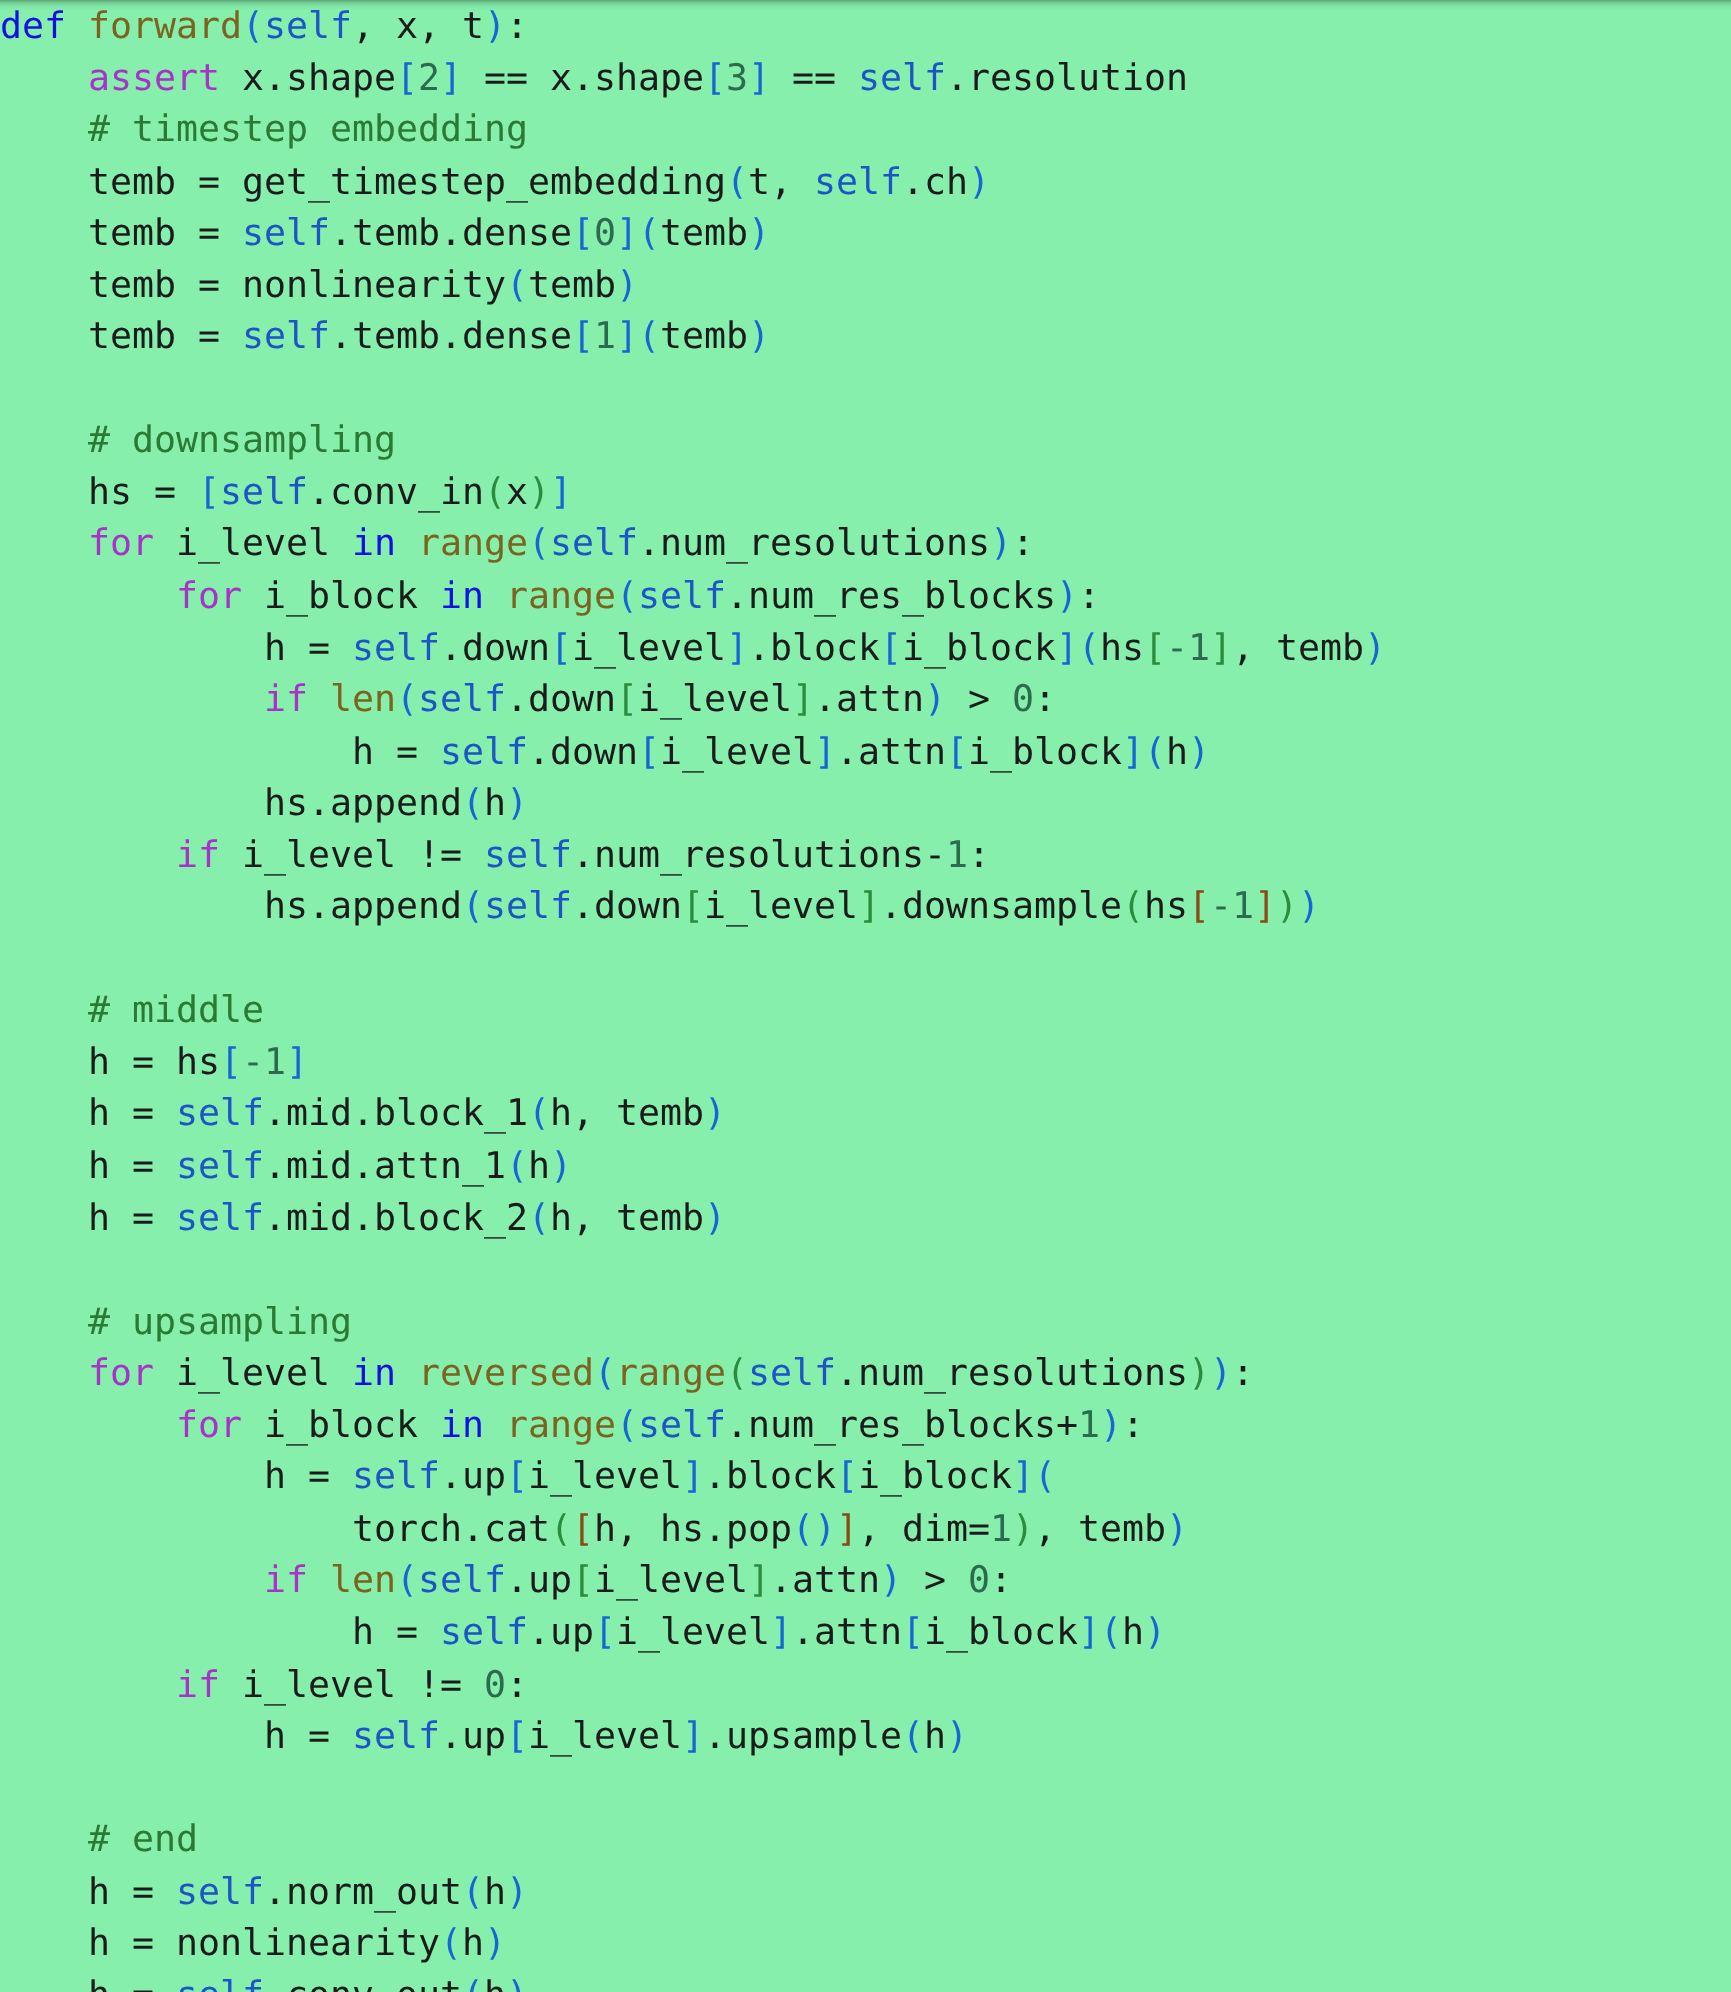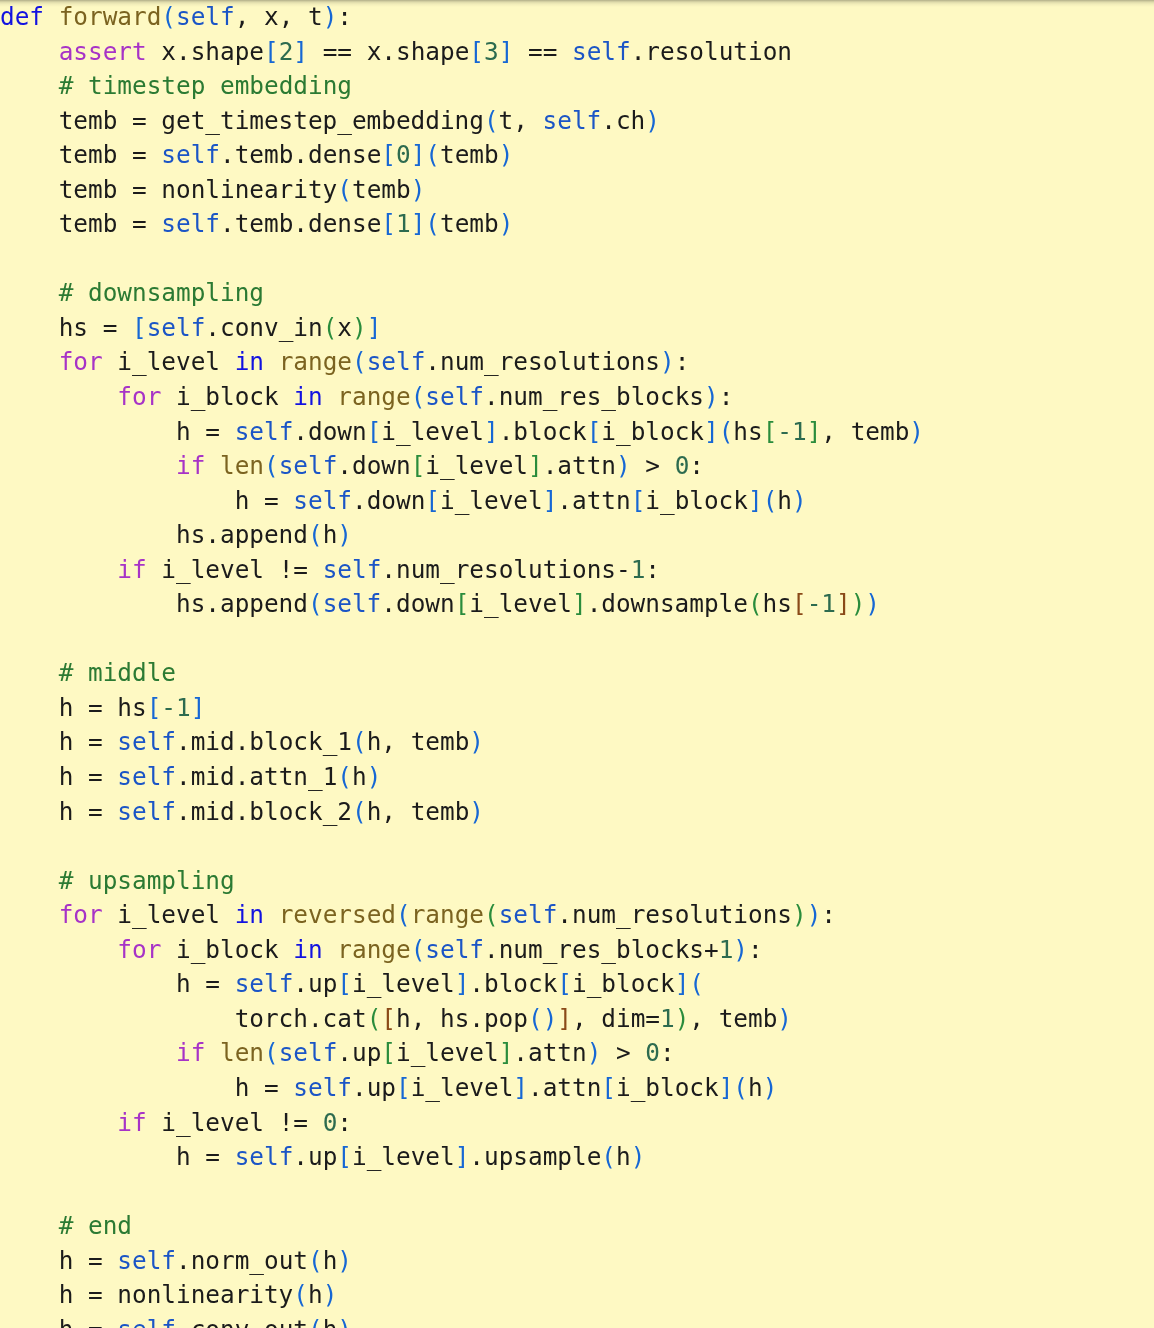--- a/index.html
+++ b/index.html
@@ -11,21 +11,21 @@
   body {
     width: 1154px;
     height: 1328px;
     overflow: hidden;
     font-family: "DejaVu Sans Mono", "Liberation Mono", monospace;
   }
   #page {
     position: relative;
     width: 1154px;
     height: 1328px;
-    background: #fef9c3;
+    background: #86efac;
     overflow: hidden;
   }
   
   #top-shadow {
     position: absolute;
     left: 0; top: 0;
     width: 1154px;
     height: 7px;
     background: linear-gradient(to bottom,
         rgba(0,0,0,0.30) 0px,

